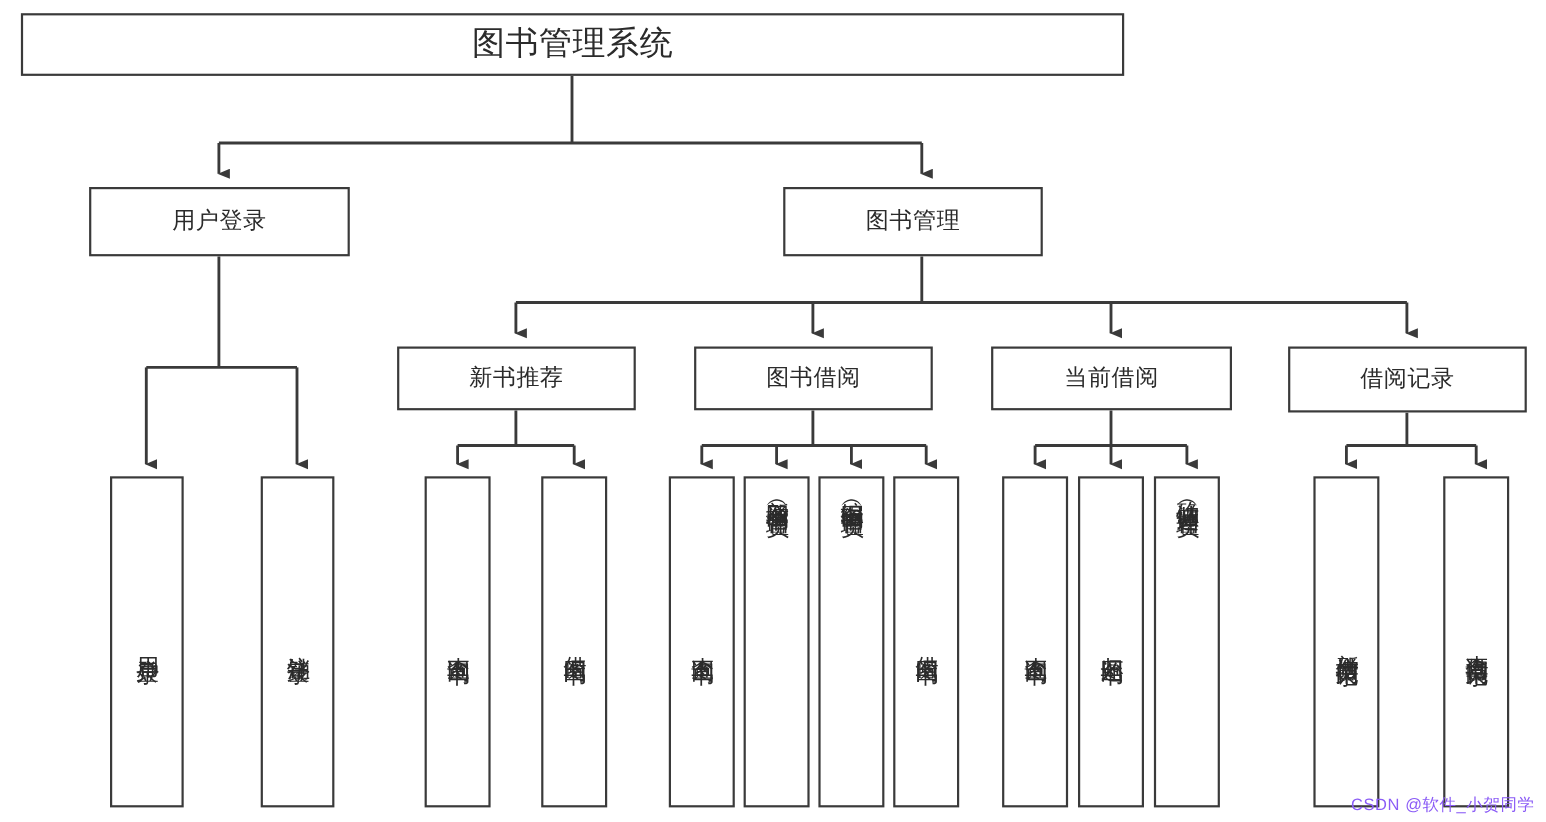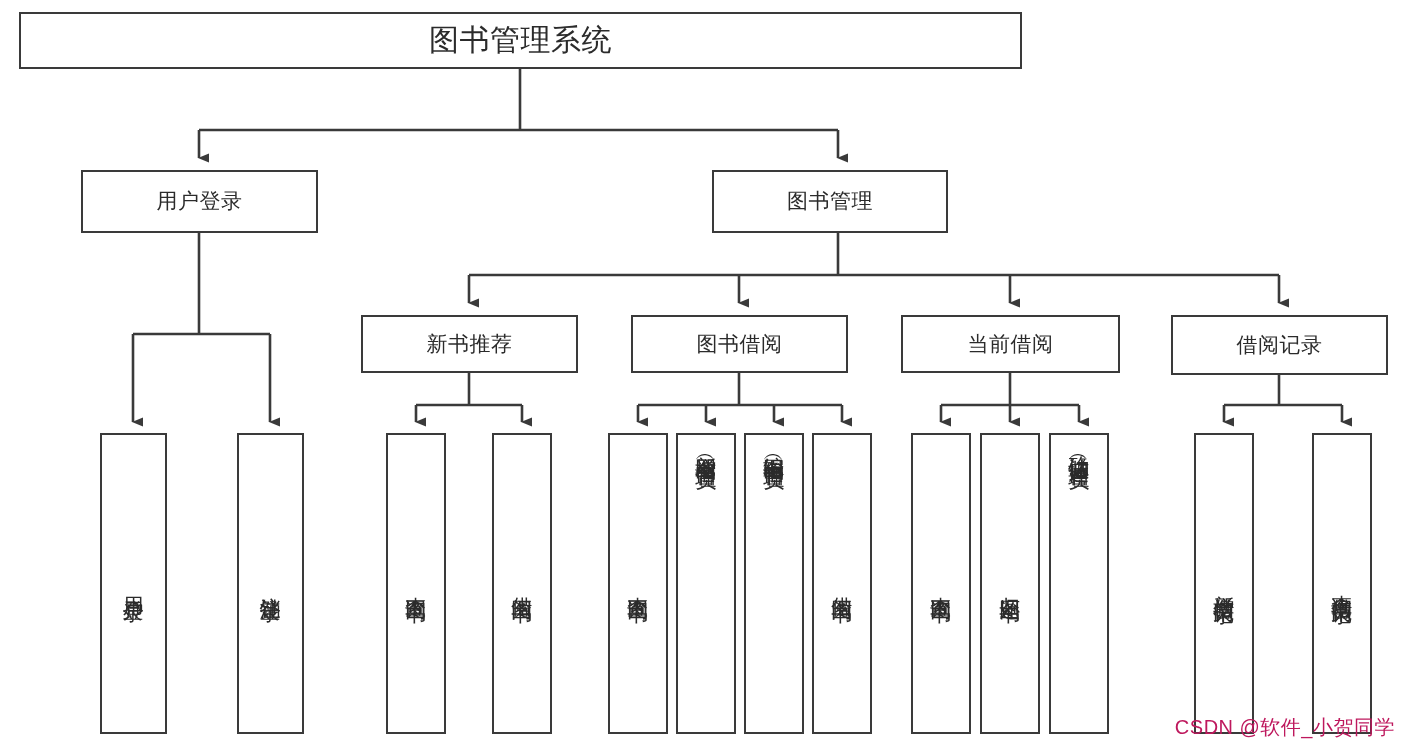--- a/index.html
+++ b/index.html
@@ -43,22 +43,22 @@
     font-size:21px;
     line-height:1.32;
     letter-spacing:2px;
     color:#2b2b2b;
     white-space:nowrap;
     padding:4px 0;
   }
   #watermark{
     position:absolute;
     right:10px;bottom:6px;
-    font-size:20px;
-    color:#be185d;
+    font-size:15px;
+    color:#8b5cf6;
     letter-spacing:0.5px;
     white-space:nowrap;
     user-select:none;
   }
 </style>
 </head>
 <body>
 
 <div id="diagram-root">
 

